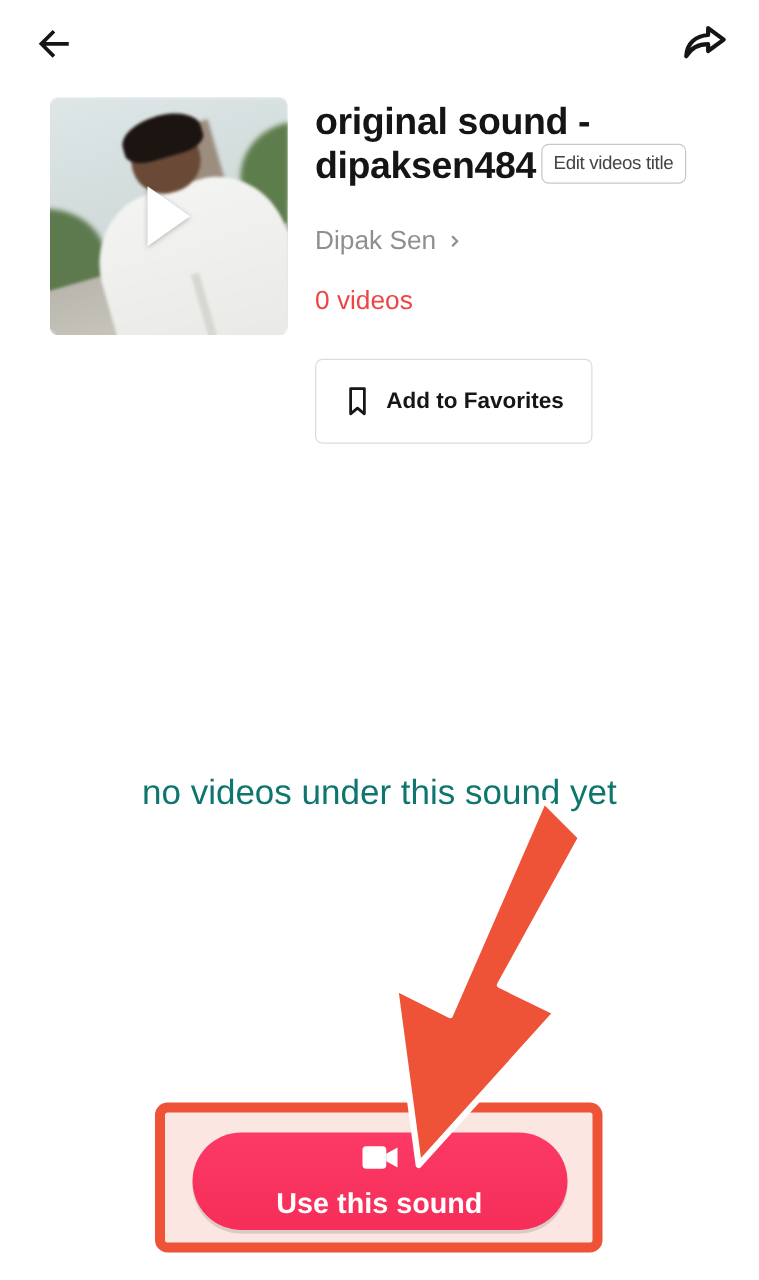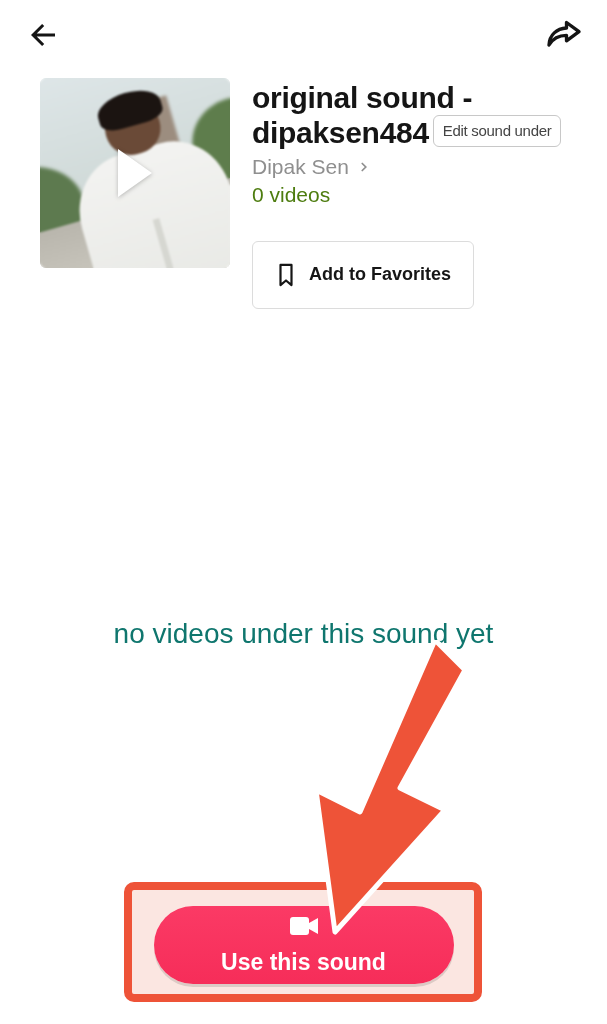--- a/index.html
+++ b/index.html
@@ -18,22 +18,22 @@
     .head { position:absolute; left:32%; top:0; width:36%; height:26%; background:#6a4a37; border-radius:50% 50% 46% 46%; }
     .hair { position:absolute; left:30%; top:-4%; width:42%; height:16%; background:#1b1411; border-radius:50% 50% 30% 30%; }
     .body { position:absolute; left:0; top:24%; width:100%; height:80%; background:linear-gradient(180deg,#f3f3f1,#e7e8e4); border-radius:36% 36% 10% 10%; }
     .fold { position:absolute; left:46%; top:58%; width:4%; height:32%; background:#d6d7d1; }
     .blurlayer { position:absolute; inset:0; backdrop-filter:blur(1.2px); }
     .play { position:absolute; left:50%; top:50%; transform:translate(-50%,-50%); width:0; height:0; border-left:34px solid #fff; border-top:24px solid transparent; border-bottom:24px solid transparent; filter:drop-shadow(0 1px 2px rgba(0,0,0,.25)); }
     .meta { flex:1; padding-top:2px; }
     .title { font-size:30px; font-weight:700; color:#151515; line-height:1.18; letter-spacing:-.3px; }
     .title-row { display:flex; flex-wrap:wrap; gap:4px; }
     .edit-pill { display:inline-flex; align-items:center; border:1.5px solid #c8c8c8; border-radius:6px; padding:3px 9px; font-size:15px; color:#444; font-weight:500; margin-bottom:4px; cursor:pointer; }
-    .author { margin-top:4px; font-size:21px; color:#8f8f8f; font-weight:500; display:flex; align-items:center; gap:8px; cursor:pointer; }
-    .vcount { margin-top:4px; font-size:21px; color:#4d7c0f; font-weight:500; }
+    .author { margin-top:30px; font-size:21px; color:#8f8f8f; font-weight:500; display:flex; align-items:center; gap:8px; cursor:pointer; }
+    .vcount { margin-top:24px; font-size:21px; color:#ef4444; font-weight:500; }
     .fav { margin-top:34px; display:inline-flex; align-items:center; gap:12px; border:1.5px solid #dcdcdc; border-radius:6px; padding:20px 22px; font-size:18px; font-weight:700; color:#161616; cursor:pointer; }
     .empty { position:absolute; left:0; right:0; top:618px; text-align:center; font-size:28px; color:#0f766e; font-weight:500; }
     .highlight { position:absolute; left:124px; bottom:22px; width:358px; height:120px; border:8px solid #ee5338; border-radius:10px; background:#fbe6e1; }
     .cta { position:absolute; left:50%; bottom:40px; transform:translateX(-50%); width:300px; height:78px; border-radius:60px; background:linear-gradient(180deg,#fb3a65,#f62d59); display:flex; align-items:center; justify-content:center; gap:12px; color:#fff; font-size:23px; font-weight:700; box-shadow:0 3px 0 rgba(0,0,0,.12); cursor:pointer;flex-direction:column; }
     .arrow { position:absolute; left:280px; top:640px; pointer-events:none; }
   </style>
 </head>
 <body>
 
 <div class="topbar">
@@ -65,21 +65,21 @@
       </div>
     </div>
     <div class="blurlayer"></div>
     <div class="play"></div>
   </div>
   <div class="meta">
     <div class="title">
       <div>original sound -</div>
       <div class="title-row">
         <span>dipaksen484</span>
-        <span class="edit-pill">Edit sound under</span>
+        <span class="edit-pill">Edit videos title</span>
       </div>
     </div>
     <div class="author">
       <span>Dipak Sen</span>
       <svg width="14" height="14" viewBox="0 0 24 24">
           <path d="M9 6l6 6-6 6" fill="none" stroke="#8f8f8f" stroke-width="3" stroke-linecap="round"></path>
         </svg>
     </div>
     <div class="vcount">0 videos</div>
     <div class="fav">

